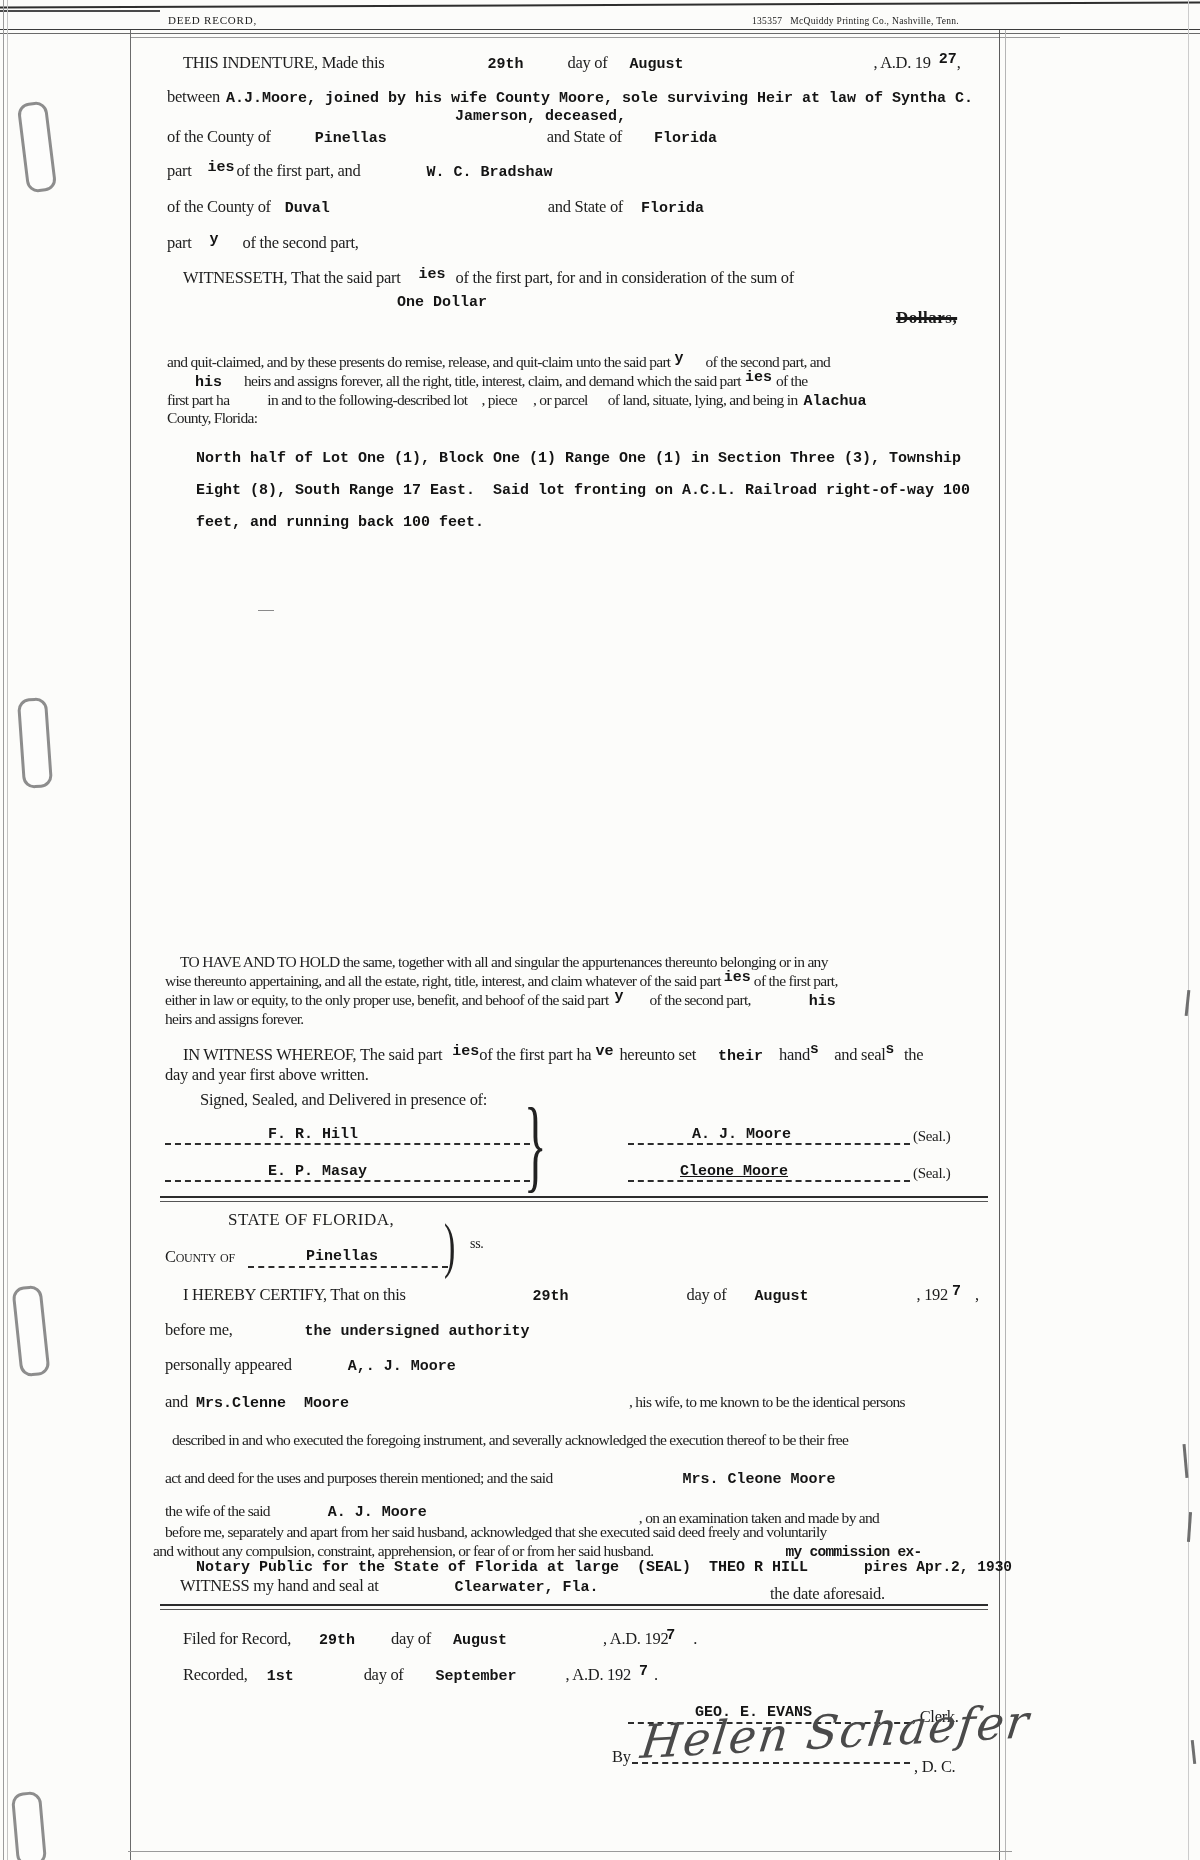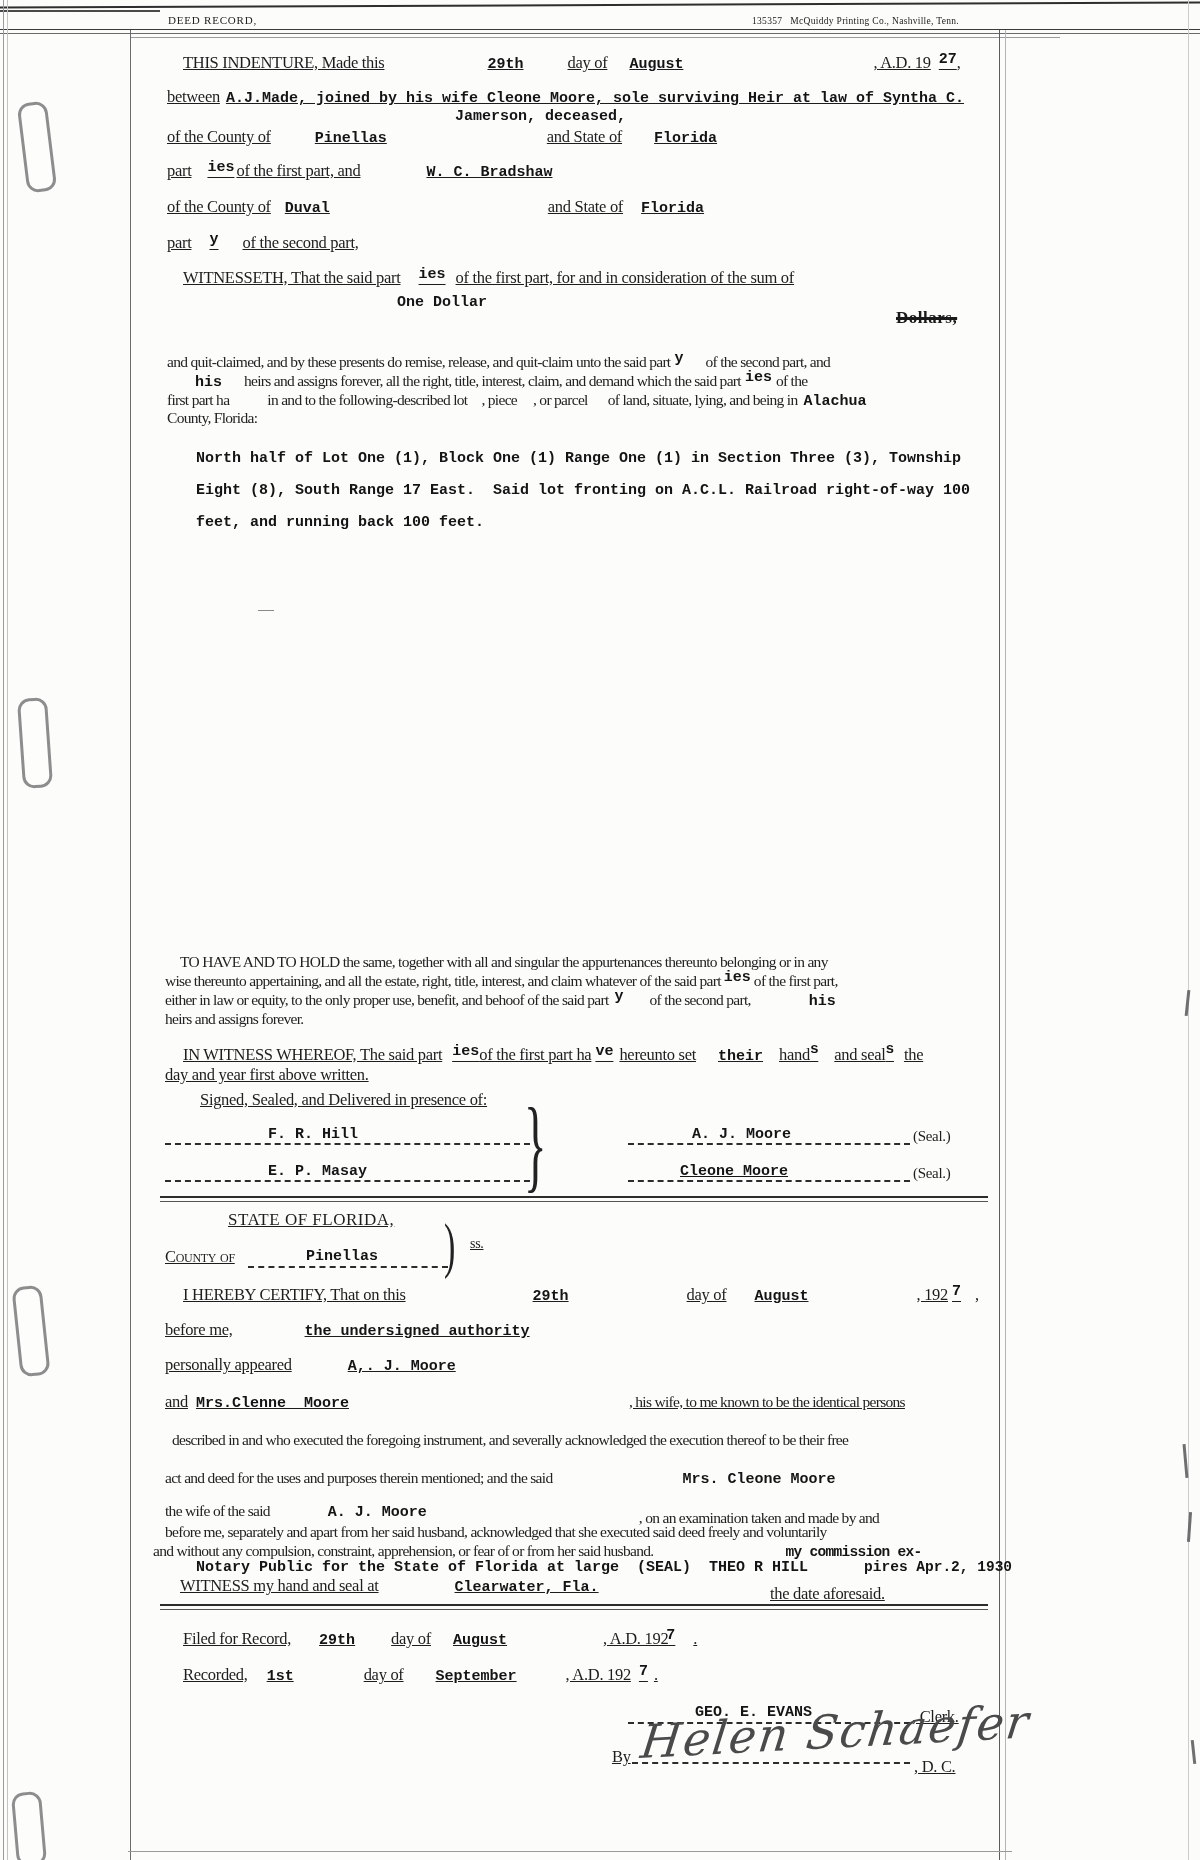--- a/index.html
+++ b/index.html
@@ -1,19 +1,19 @@
 <!DOCTYPE html>
 <html><head>
 <meta charset="utf-8">
 <style>
   html,body{margin:0;padding:0;background:#ffffff;}
   .page{position:relative;width:1200px;height:1860px;background:#fcfcfa;overflow:hidden;
         font-family:"Liberation Serif",serif;color:#1d1d1d;}
   .ln{position:absolute;white-space:pre;line-height:1.15;}
-  .s{font-family:"Liberation Serif",serif;font-size:16.5px;letter-spacing:-0.3px;color:#1d1d1d;text-decoration:underline;}
+  .s{font-family:"Liberation Serif",serif;font-size:16.5px;letter-spacing:-0.3px;color:#1d1d1d;}
   .body{font-family:"Liberation Serif",serif;font-size:15.5px;letter-spacing:-0.7px;color:#222;}
   .m{font-family:"Liberation Mono","DejaVu Sans Mono",monospace;font-weight:700;font-size:15px;
      letter-spacing:0;color:#141414;}
   .m-sm{font-family:"Liberation Mono","DejaVu Sans Mono",monospace;font-weight:700;font-size:14.5px;color:#141414;}
   .up{position:relative;top:-5px;}
   .up2{position:relative;top:-7px;}
   .g{display:inline-block;}
   .struck{font-weight:700;font-size:17px;letter-spacing:0.5px;text-decoration:line-through;
           text-decoration-thickness:3px;color:#1a1a1a;}
   .smallcaps{font-variant:small-caps;}
@@ -55,21 +55,21 @@
   <div class="vline" style="left:999px;top:30px;height:1830px;background:#5c5c5c;"></div>
   <div class="vline" style="left:1005px;top:30px;height:1830px;background:#b5b5b5;"></div>
   <div class="vline" style="left:1188px;top:0;height:1860px;background:#cccccc;"></div>
   <div class="tick" style="left:1186px;top:990px;height:26px;transform:rotate(6deg);"></div>
   <div class="tick" style="left:1184px;top:1444px;height:34px;transform:rotate(-5deg);"></div>
   <div class="tick" style="left:1188px;top:1512px;height:30px;transform:rotate(4deg);"></div>
   <div class="tick" style="left:1192px;top:1740px;height:24px;transform:rotate(-6deg);"></div>
 
   <div class="ln s" style="left:183px;top:54px;"><span>THIS INDENTURE, Made this</span><i class="g" style="width:103px"></i><span class="m">29th</span><i class="g" style="width:44px"></i><span>day of</span><i class="g" style="width:22px"></i><span class="m">August</span><i class="g" style="width:190px"></i><span>, A.D. 19</span><i class="g" style="width:8px"></i><span class="m up">27</span><span>,</span></div>
 
-  <div class="ln s" style="left:167px;top:88px;"><span>between</span><i class="g" style="width:6px"></i><span class="m">A.J.Made, joined by his wife Cleone Moore, sole surviving Heir at law of Syntha C.</span></div>
+  <div class="ln s" style="left:167px;top:88px;"><span>between</span><i class="g" style="width:6px"></i><span class="m">A.J.Moore, joined by his wife County Moore, sole surviving Heir at law of Syntha C.</span></div>
   <div class="ln m" style="left:455px;top:108px;"><span>Jamerson, deceased,</span></div>
 
   <div class="ln s" style="left:167px;top:128px;"><span>of the County of</span><i class="g" style="width:44px"></i><span class="m">Pinellas</span><i class="g" style="width:160px"></i><span>and State of</span><i class="g" style="width:32px"></i><span class="m">Florida</span></div>
 
   <div class="ln s" style="left:167px;top:162px;"><span>part</span><i class="g" style="width:16px"></i><span class="m up">ies</span><i class="g" style="width:2px"></i><span>of the first part, and</span><i class="g" style="width:66px"></i><span class="m">W. C. Bradshaw</span></div>
 
   <div class="ln s" style="left:167px;top:198px;"><span>of the County of</span><i class="g" style="width:14px"></i><span class="m">Duval</span><i class="g" style="width:218px"></i><span>and State of</span><i class="g" style="width:18px"></i><span class="m">Florida</span></div>
 
   <div class="ln s" style="left:167px;top:234px;"><span>part</span><i class="g" style="width:18px"></i><span class="m up">y</span><i class="g" style="width:24px"></i><span>of the second part,</span></div>
 

